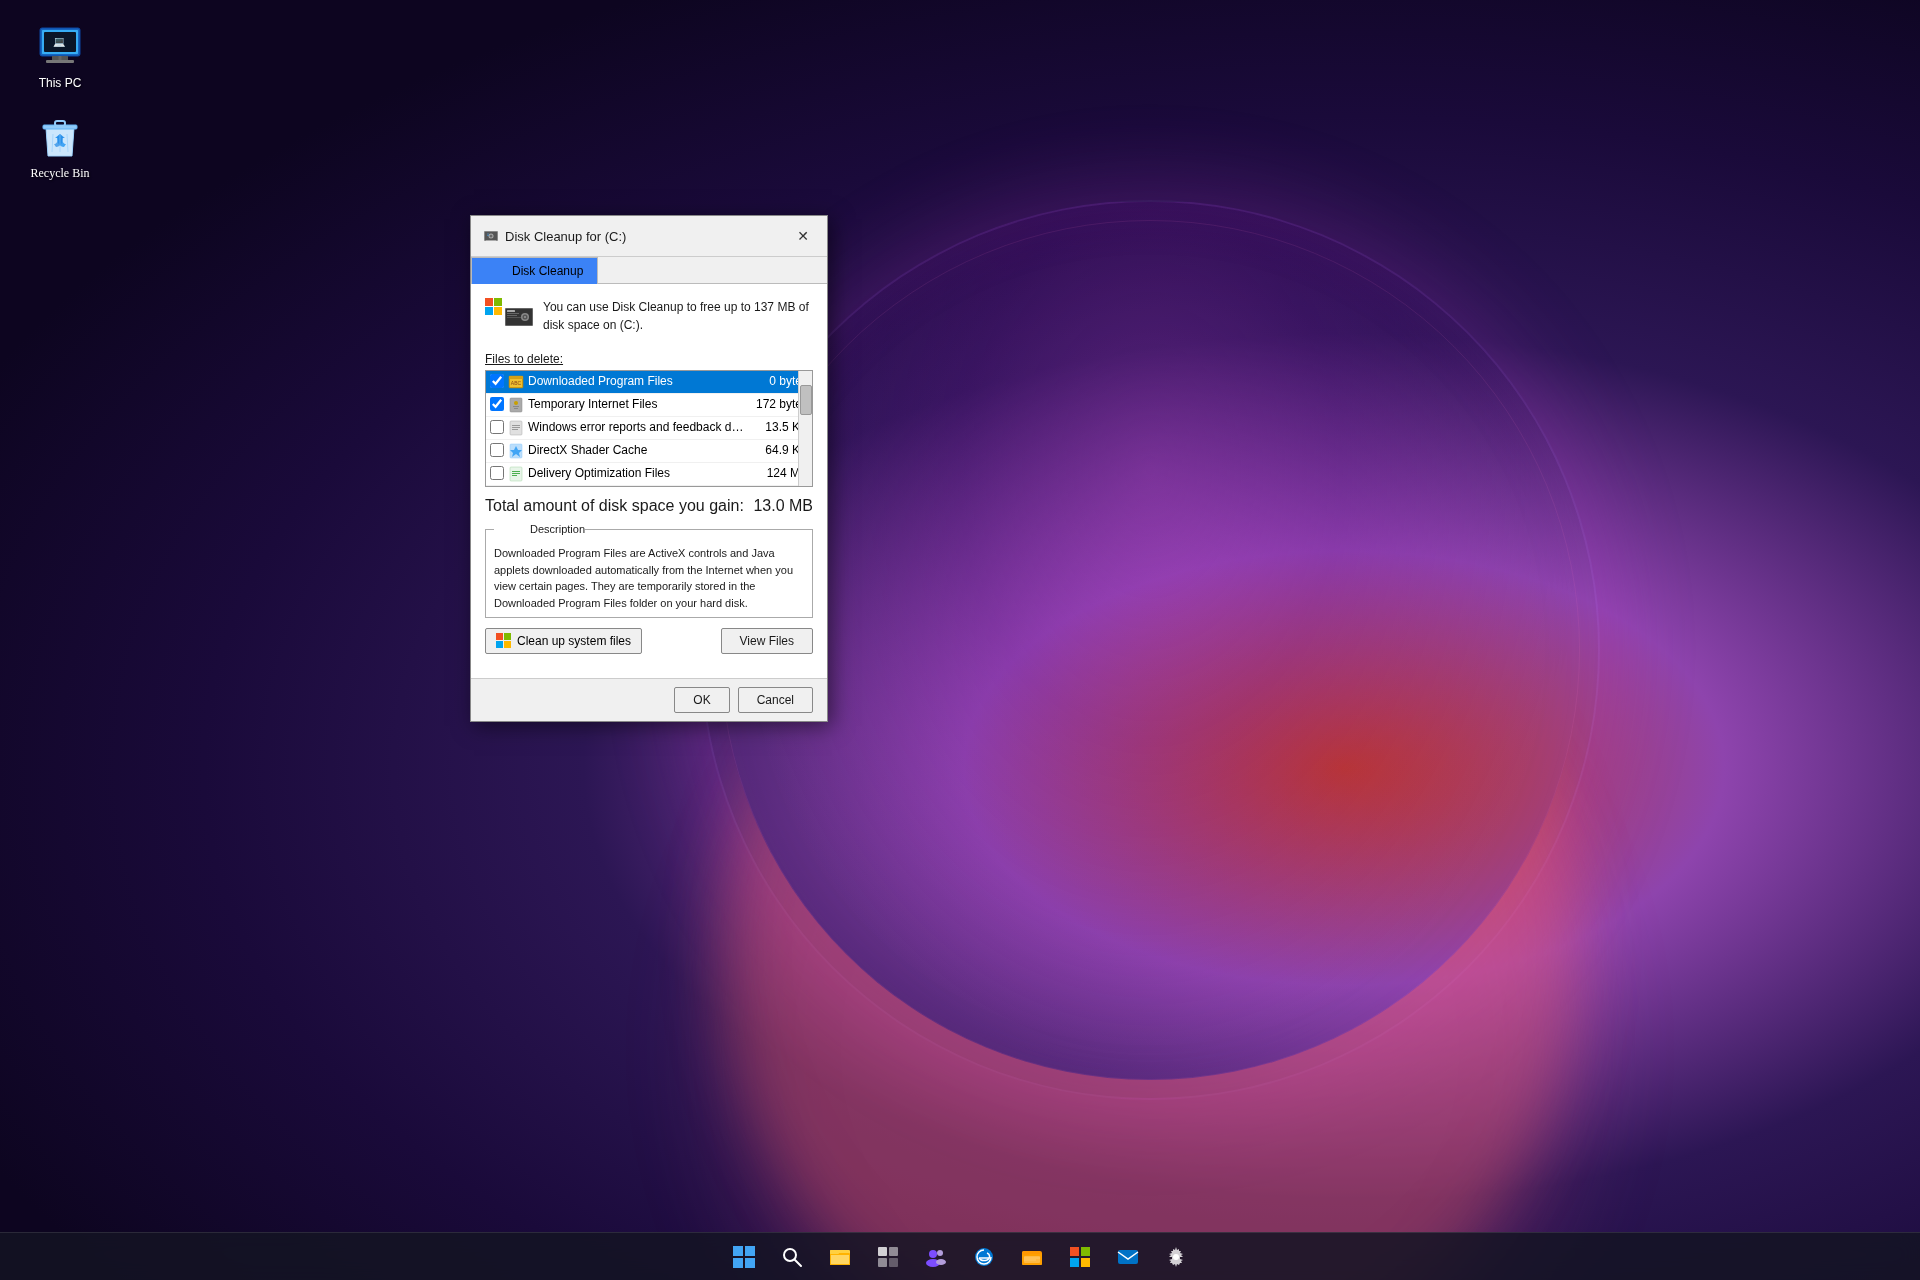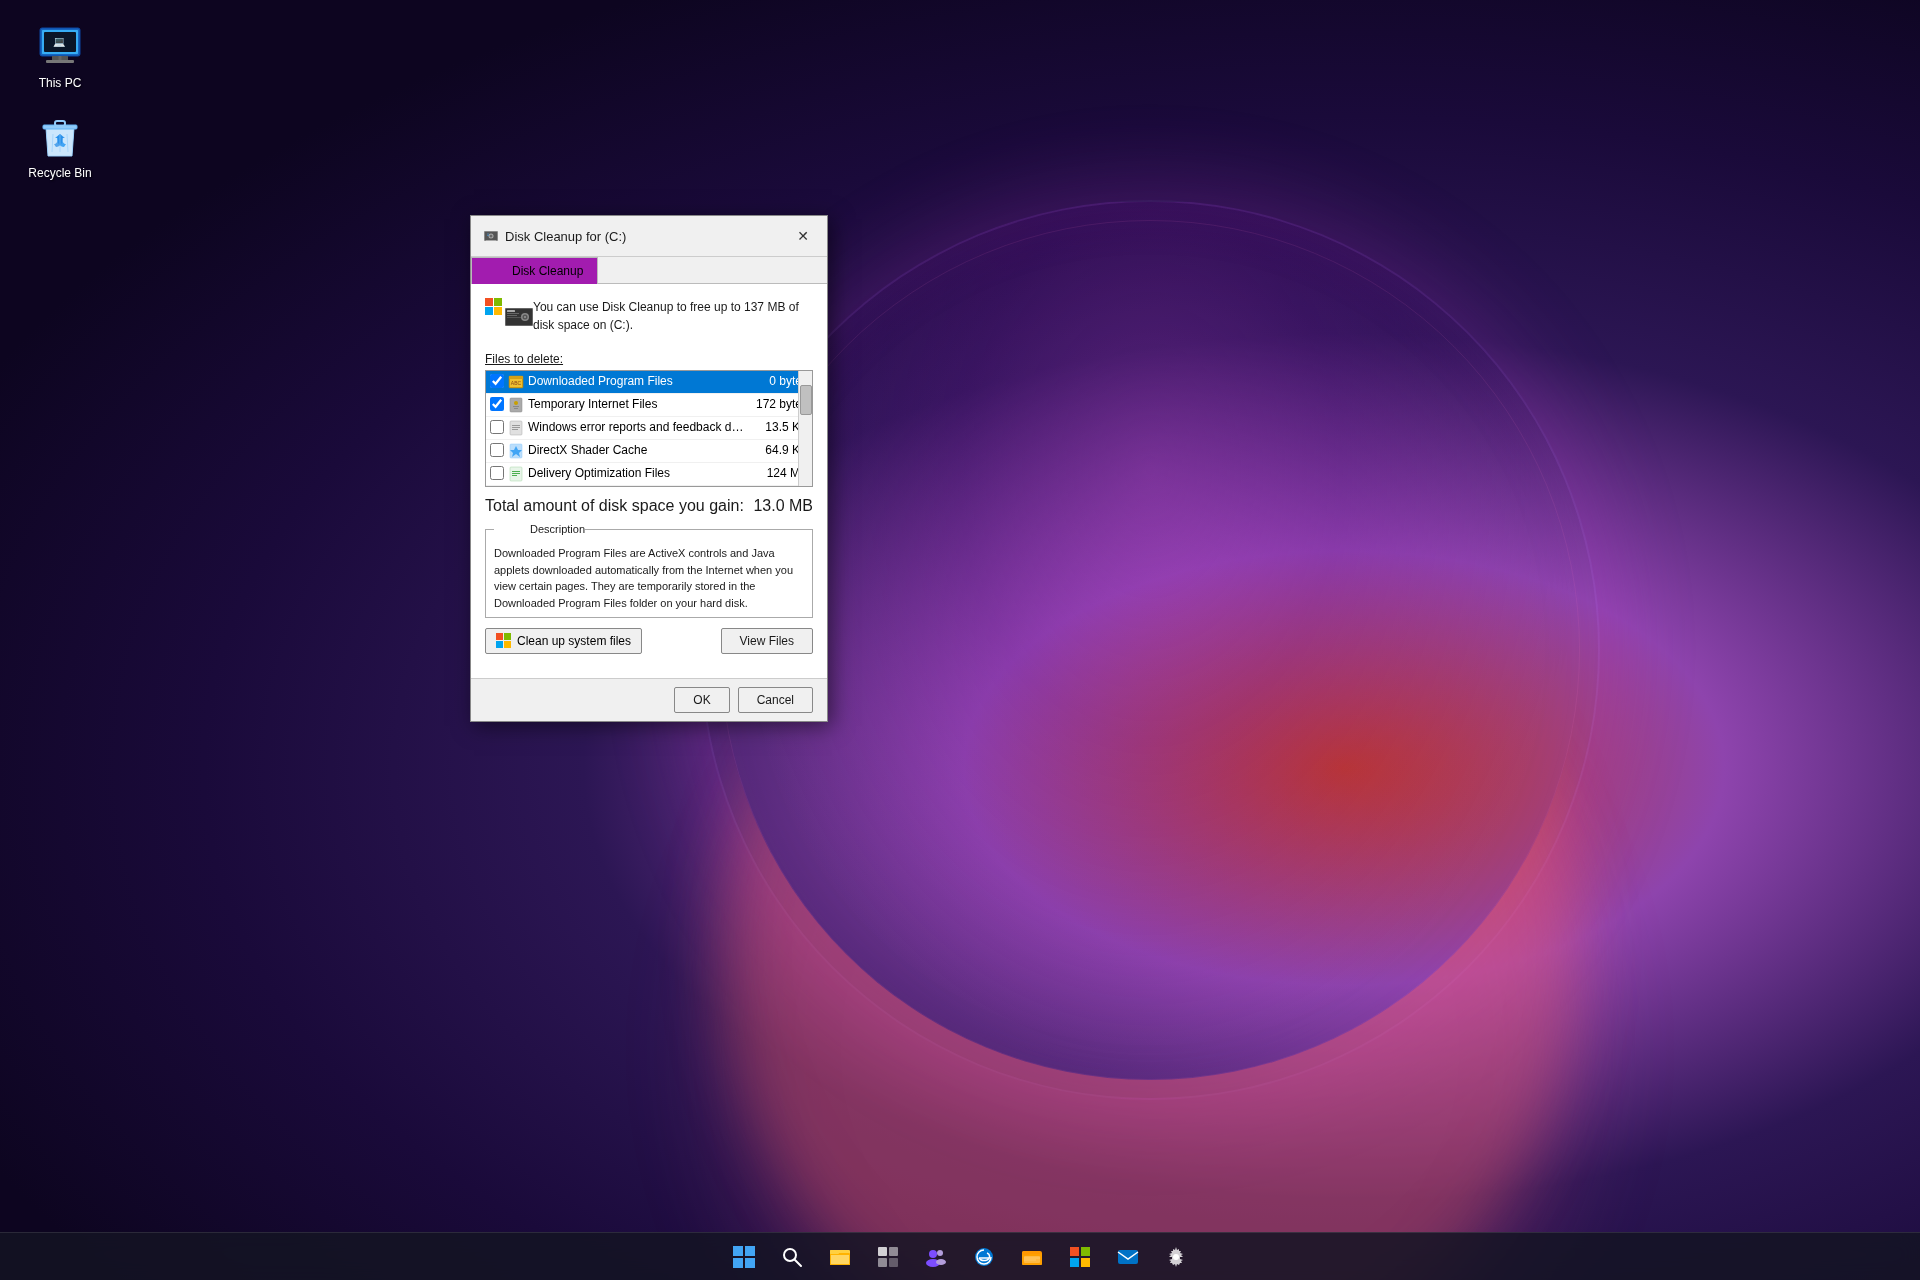--- a/index.html
+++ b/index.html
@@ -157,35 +157,36 @@
       padding: 6px 14px;
       font-size: 12px;
       cursor: pointer;
       border: 1px solid transparent;
       border-bottom: none;
       margin-bottom: -1px;
       position: relative;
     }
 
     .tab.active {
-      background: #a21caf;
+      background: #3b82f6;
       border-color: #bbb #bbb #fff #bbb;
       z-index: 1;
       padding-left: 40px;
     }
 
     
     .dialog-content {
       background: #fff;
       padding: 14px;
     }
 
     .disk-cleanup-header {
       display: flex;
       align-items: flex-start;
+      gap: 10px;
       margin-bottom: 12px;
     }
 
     .disk-cleanup-header-text {
       font-size: 12px;
       color: #1a1a1a;
       line-height: 1.5;
     }
 
     .section-label {
@@ -350,21 +351,21 @@
 
         <line x1="24" y1="30" x2="24" y2="34" stroke="#666" stroke-width="3"></line>
 
         <rect x="8" y="6" width="32" height="20" rx="1" fill="#0a1628"></rect>
         <text x="24" y="19" text-anchor="middle" fill="#42a5f5" font-size="10" font-weight="bold">💻</text>
       </svg>
     </div>
     <span class="icon-label">This PC</span>
   </div>
 
-  <div class="desktop-icon" style="top: 110px; left: 20px;">
+  <div class="desktop-icon" style="top: 110px; left: 20px; font-family: Liberation Serif, serif;">
     <div class="icon-img">
       <svg width="44" height="48" viewBox="0 0 44 48">
 
         <path d="M8 14 L10 42 L34 42 L36 14 Z" fill="#e3f2fd" stroke="#90caf9" stroke-width="1"></path>
 
         <path d="M8 14 L10 42 L34 42 L36 14 Z" fill="#bbdefb" opacity="0.6"></path>
 
         <path d="M22 20 L26 24 L24 24 C24 28 26 30 28 30 L26 33 C22 33 19 29 19 24 L17 24 Z" fill="#42a5f5"></path>
         <path d="M22 20 L18 24 L20 24 C20 28 18 30 16 30 L18 33 C22 33 25 29 25 24 L27 24 Z" fill="#1e88e5" opacity="0.7"></path>
 

